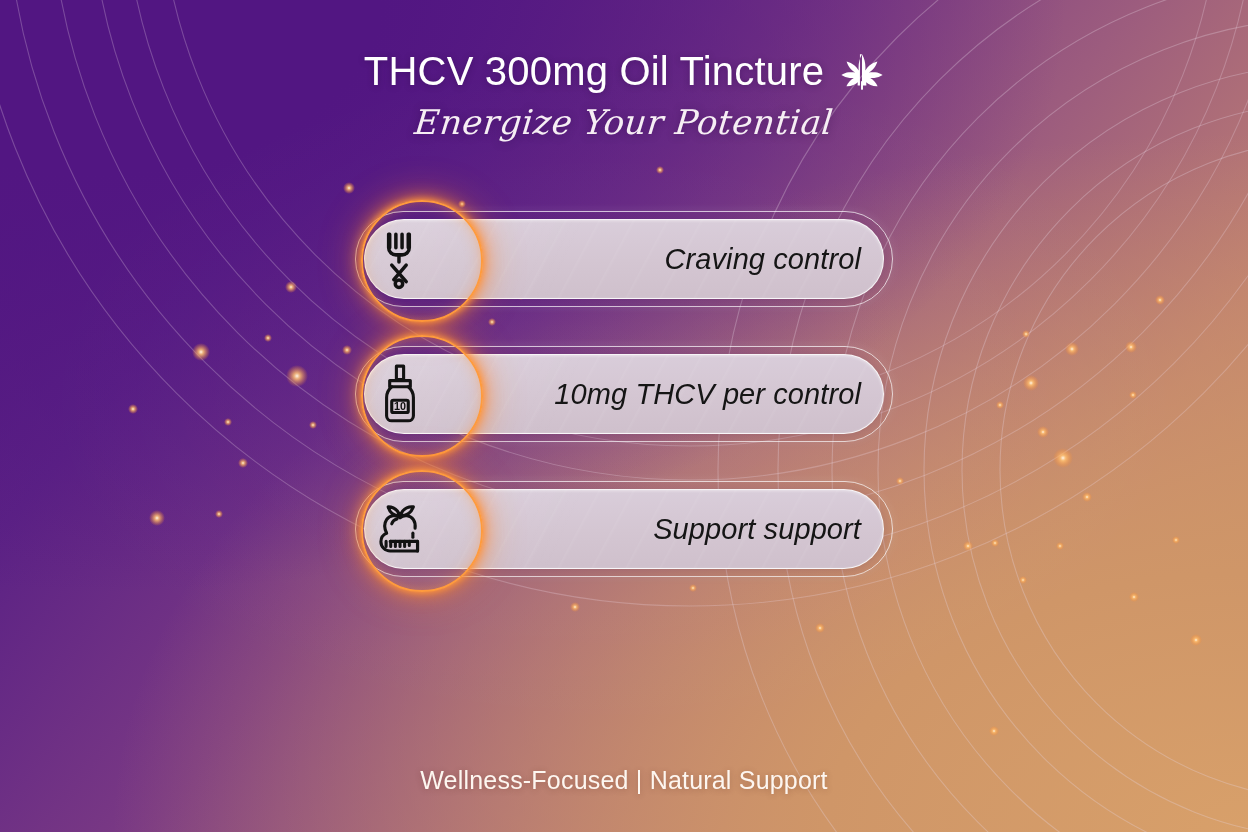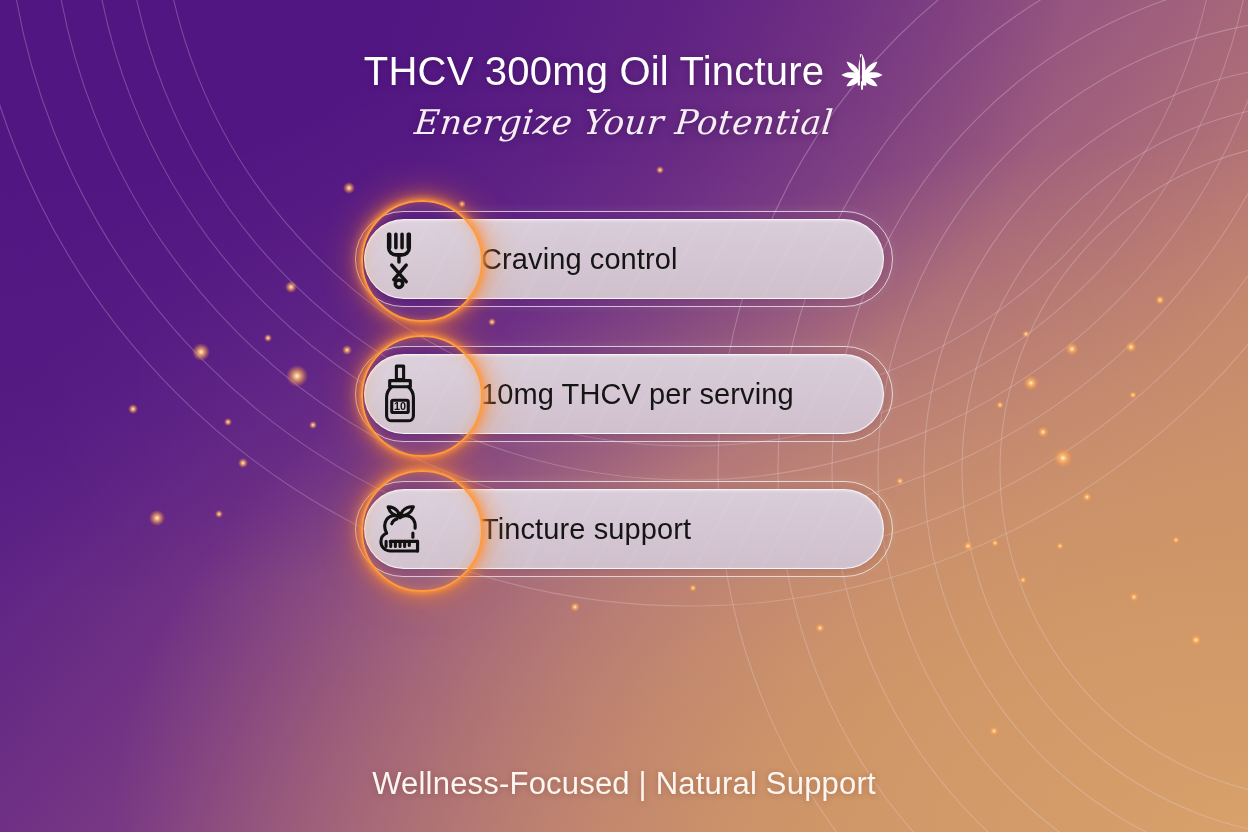--- a/index.html
+++ b/index.html
@@ -169,37 +169,38 @@
     z-index: 4;
   }
   .pill-icon svg { display: block; width: 100%; height: 100%; }
 
   .pill-label {
     position: relative;
     z-index: 2;
     flex: 1;
     padding-left: 116px;
     padding-right: 22px;
-    text-align: left;
+    text-align: right;
     color: #151515;
     font-size: 29px;
     font-weight: 400;
     letter-spacing: 0.1px;
     white-space: nowrap;
+    font-style: italic;
   }
 
   
   .footer {
     position: absolute;
     left: 0;
     right: 0;
     top: 766px;
     text-align: center;
     color: #fdf6f0;
-    font-size: 31px;
+    font-size: 25px;
     letter-spacing: 0.2px;
     text-shadow: 0 1px 6px rgba(90,40,30,0.3);
   }
 </style>
 </head>
 <body>
 
 <div class="canvas">
 
   <svg class="bg-arcs-right" viewBox="0 0 1248 832" preserveAspectRatio="none">
@@ -309,38 +310,38 @@
           <path d="M38 38L26 52"></path>
           <circle cx="31" cy="56" r="3.6"></circle>
         </svg>
       </div>
     </div>
 
 
     <div class="pill-wrap">
       <div class="pill-outline"></div>
       <div class="pill-body">
-        <div class="pill-label">10mg THCV per serving</div>
+        <div class="pill-label">10mg THCV per control</div>
       </div>
       <div class="icon-ring"></div>
       <div class="pill-icon">
         <svg viewBox="0 0 64 64" fill="none" stroke="#121212" stroke-width="3" stroke-linecap="round" stroke-linejoin="round">
           <path d="M28.5 5h7v13h-7z"></path>
           <path d="M22 19h20v6H22z"></path>
           <path d="M24 25c-3 2.5-5 6.2-5 10.4V53a5 5 0 0 0 5 5h16a5 5 0 0 0 5-5V35.4c0-4.2-2-7.9-5-10.4"></path>
           <rect x="24" y="38" width="16" height="12" rx="1.6"></rect>
           <text x="32" y="47.4" font-family="'Liberation Sans', sans-serif" font-size="10.5" font-weight="bold" text-anchor="middle" fill="#121212" stroke="none">10</text>
         </svg>
       </div>
     </div>
 
     <div class="pill-wrap">
       <div class="pill-outline"></div>
       <div class="pill-body">
-        <div class="pill-label">Tincture support</div>
+        <div class="pill-label">Support support</div>
       </div>
       <div class="icon-ring"></div>
       <div class="pill-icon">
         <svg viewBox="0 0 64 64" fill="none" stroke="#121212" stroke-width="3" stroke-linecap="round" stroke-linejoin="round">
           <path d="M31 17c-2-4-6-6.5-10.5-6.5C22 16 25.5 19 31 19"></path>
           <path d="M33 17c2.5-4.5 7-7 12-6.5C43 16 39 19 33 19"></path>
           <path d="M32 17v3"></path>
           <path d="M32 21c-4-3-10-2.5-13 2-2.5 3.8-2 9 0 13"></path>
           <path d="M32 21c4-3 10-2.5 13 2 1.6 2.4 2 5.4 1.6 8.3"></path>
           <path d="M24 27c.8-2.4 2.6-4 5-4.6"></path>

